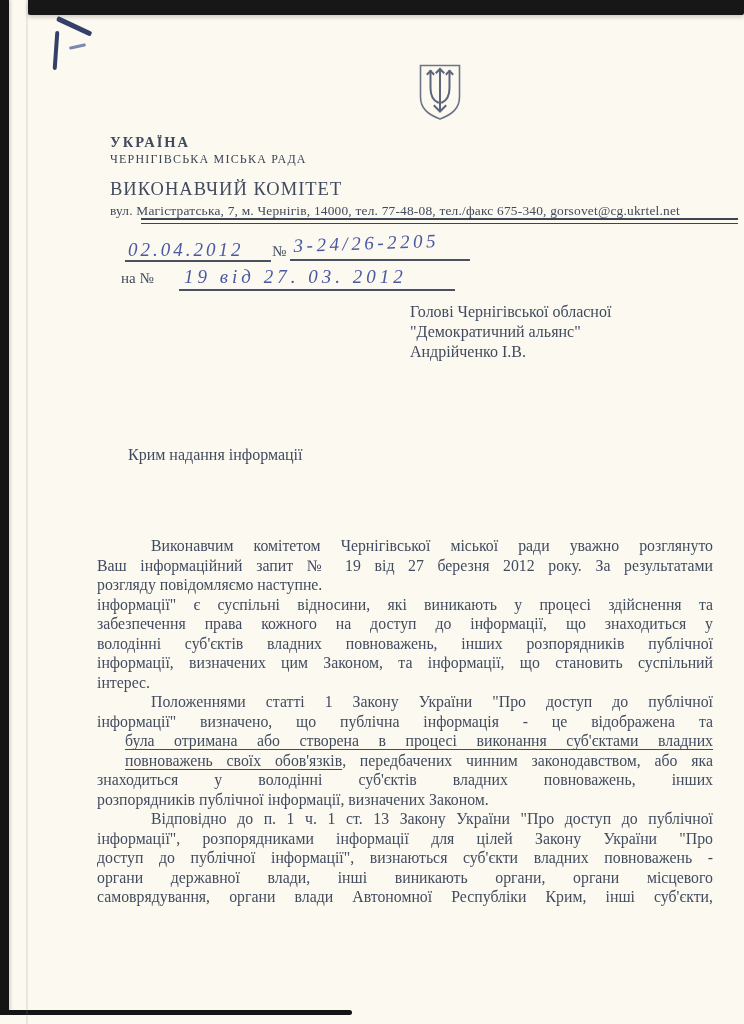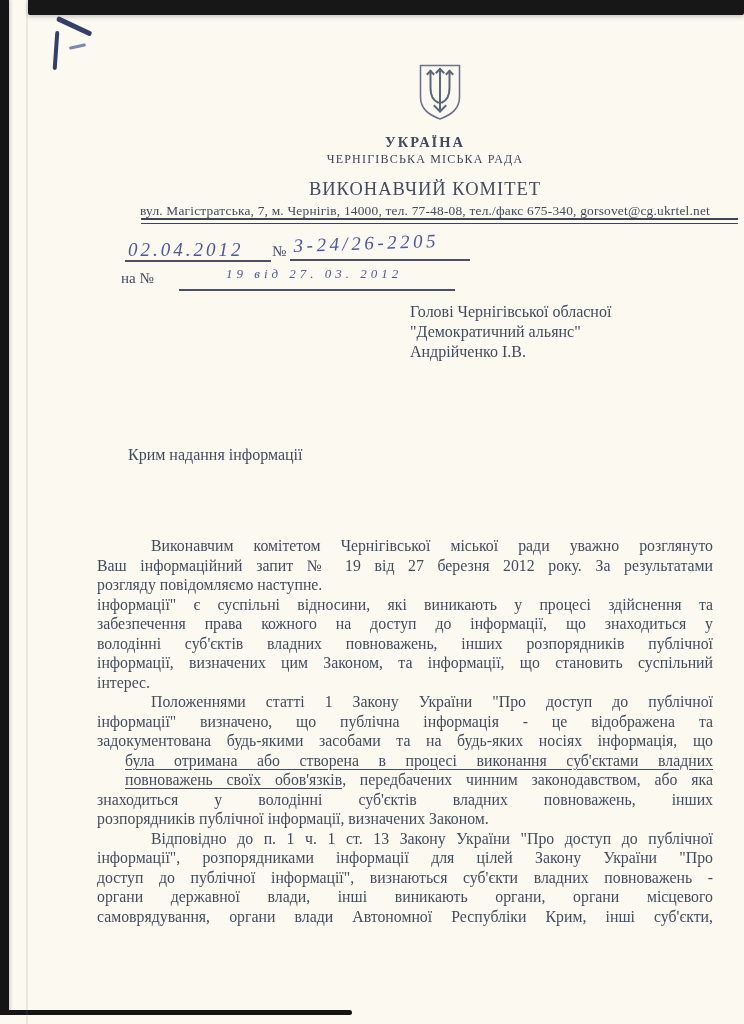--- a/index.html
+++ b/index.html
@@ -14,39 +14,39 @@
                  box-shadow:2px 0 3px rgba(120,120,120,.25);}
   .scan-bottom-line{left:0;top:1010px;width:352px;height:5px;background:#151515;border-radius:0 3px 3px 0;}
   .scan-crease{left:26px;top:0;width:2px;height:1024px;background:rgba(130,130,130,.14);}
   .pen{background:#35406a;border-radius:2px;}
   .pen-diag{left:58px;top:16px;width:38px;height:4.5px;transform:rotate(25deg);transform-origin:left top;}
   .pen-vert{left:54px;top:31px;width:4px;height:39px;transform:rotate(4deg);}
   .pen-arrow{left:69px;top:45px;width:17px;height:3px;background:#7d88b0;transform:rotate(-12deg);}
 
   
   .emblem{left:417px;top:62px;width:46px;height:60px;}
-  .hdr{left:110px;width:630px;text-align:center;white-space:nowrap;}
+  .hdr{left:110px;width:630px;text-align:left;white-space:nowrap;}
   .hdr-country{top:134px;font-size:14.5px;font-weight:bold;letter-spacing:2px;}
   .hdr-org{top:152px;font-size:12px;font-weight:normal;letter-spacing:1.2px;color:#3c4556;}
   .hdr-dept{top:179px;font-size:18.5px;letter-spacing:1px;}
   .hdr-address{top:203px;font-size:13.4px;letter-spacing:.2px;}
   .hdr-rule{left:141px;top:218px;width:597px;height:3px;
             border-top:2.5px solid #3e4656;border-bottom:1.5px solid #3e4656;}
 
   
   .hw{color:#4a59a4;font-style:italic;white-space:nowrap;}
   .hw-date{left:128px;top:239px;font-size:19px;letter-spacing:3px;}
   .num-sign{left:272px;top:243px;font-size:15px;}
   .hw-num{left:294px;top:235px;font-size:19px;letter-spacing:3.5px;transform:rotate(-2deg);transform-origin:left bottom;}
   .refline{background:#4b5160;height:1.5px;}
   .ref-u1{left:125px;top:260px;width:146px;}
   .ref-u2{left:290px;top:259px;width:180px;}
   .ref-u3{left:179px;top:289px;width:276px;}
   .reply-label{left:121px;top:270px;font-size:15px;}
-  .hw-reply{left:184px;top:266px;font-size:13px;letter-spacing:4px;margin-left:42px;}
+  .hw-reply{left:184px;top:266px;font-size:19px;letter-spacing:4px;}
 
   
   .recipient{left:410px;top:302px;width:300px;font-size:16px;line-height:20.2px;}
   .subject{left:128px;top:446px;font-size:16px;}
 
   
   .body-block{left:97px;top:536px;width:616px;font-size:15.8px;color:#424c5f;}
   .bl{height:19.5px;line-height:19.5px;text-align:justify;}
   .jl{text-align-last:justify;}
   .first{padding-left:54px;}
@@ -106,21 +106,20 @@
   <div class="bl">розгляду повідомляємо наступне.</div>
 
   <div class="bl jl">інформації" є суспільні відносини, які виникають у процесі здійснення та</div>
   <div class="bl jl">забезпечення права кожного на доступ до інформації, що знаходиться у</div>
   <div class="bl jl">володінні суб'єктів владних повноважень, інших розпорядників публічної</div>
   <div class="bl jl">інформації, визначених цим Законом, та інформації, що становить суспільний</div>
   <div class="bl">інтерес.</div>
 
   <div class="bl jl first">Положеннями статті 1 Закону України "Про доступ до публічної</div>
   <div class="bl jl">інформації" визначено, що публічна інформація - це відображена та</div>
-  <div class="bl jl">задокументована будь-якими засобами та на будь-яких носіях інформація, що</div>
   <div class="bl jl u">була отримана або створена в процесі виконання суб'єктами владних</div>
   <div class="bl jl"><span class="u">повноважень своїх обов'язків</span><span>, передбачених чинним законодавством, або яка</span></div>
   <div class="bl jl">знаходиться у володінні суб'єктів владних повноважень, інших</div>
   <div class="bl">розпорядників публічної інформації, визначених Законом.</div>
 
   <div class="bl jl first">Відповідно до п. 1 ч. 1 ст. 13 Закону України "Про доступ до публічної</div>
   <div class="bl jl">інформації", розпорядниками інформації для цілей Закону України "Про</div>
   <div class="bl jl">доступ до публічної інформації", визнаються суб'єкти владних повноважень -</div>
   <div class="bl jl">органи державної влади, інші виникають органи, органи місцевого</div>
   <div class="bl jl">самоврядування, органи влади Автономної Республіки Крим, інші суб'єкти,</div>

